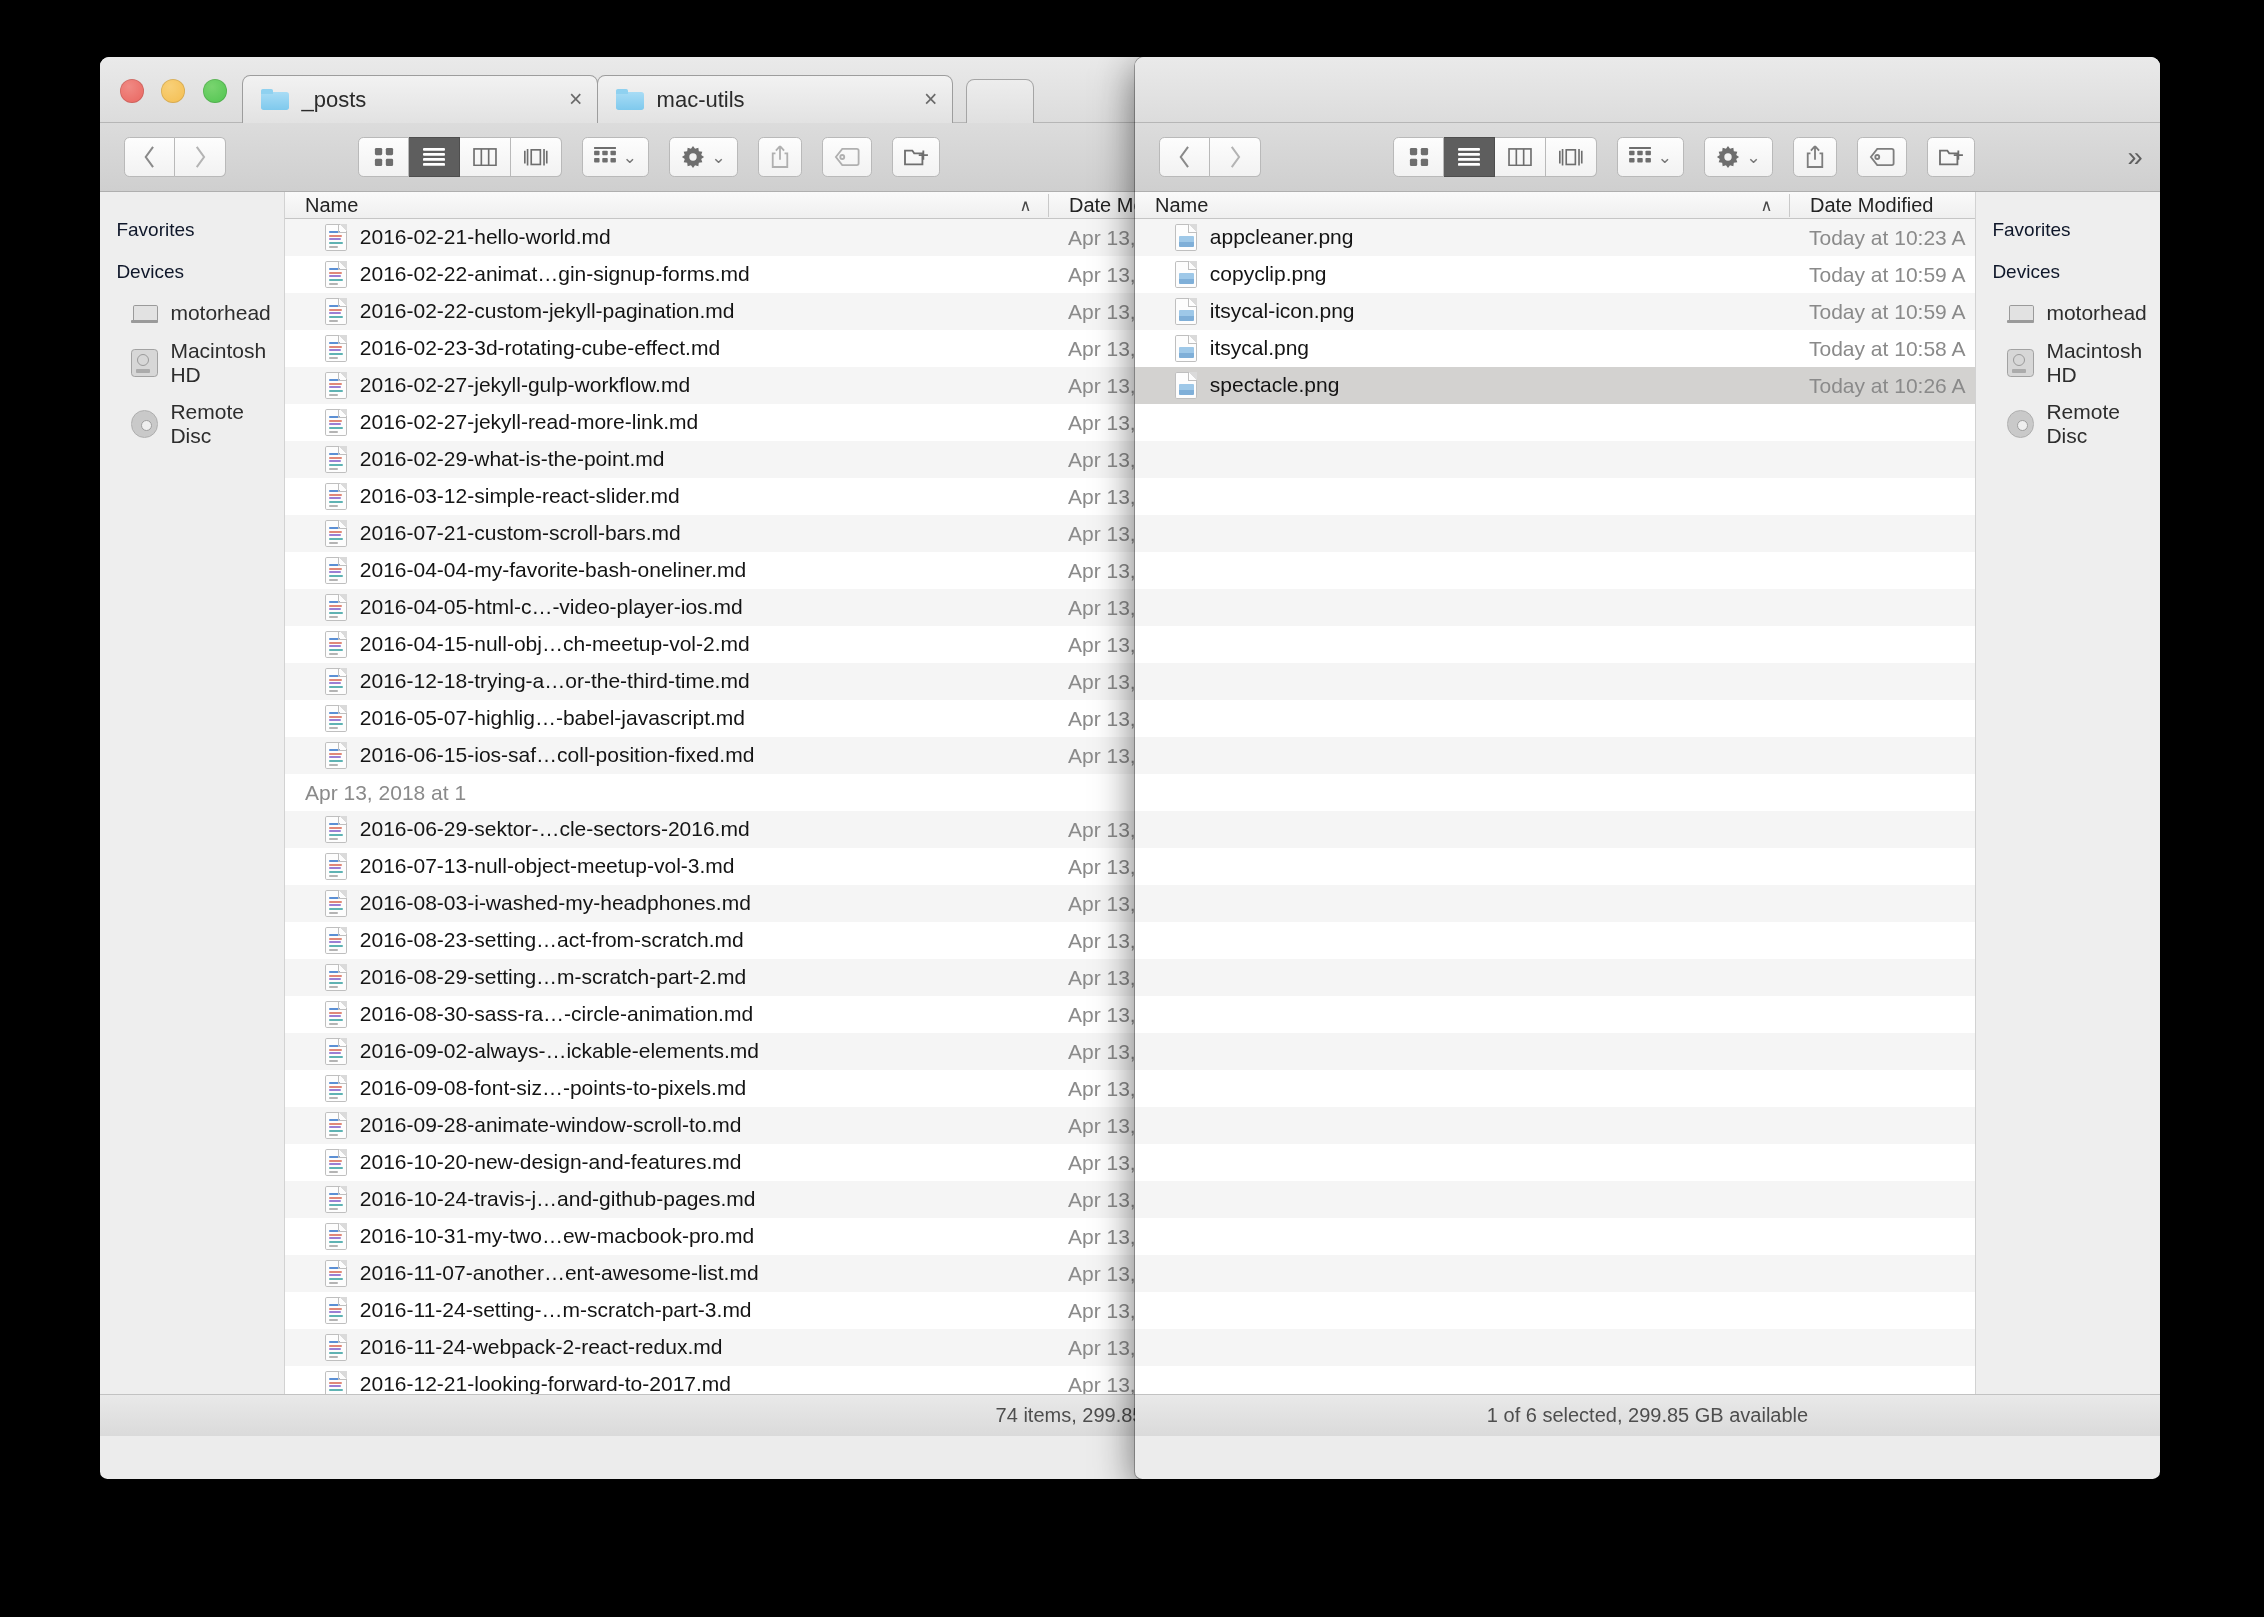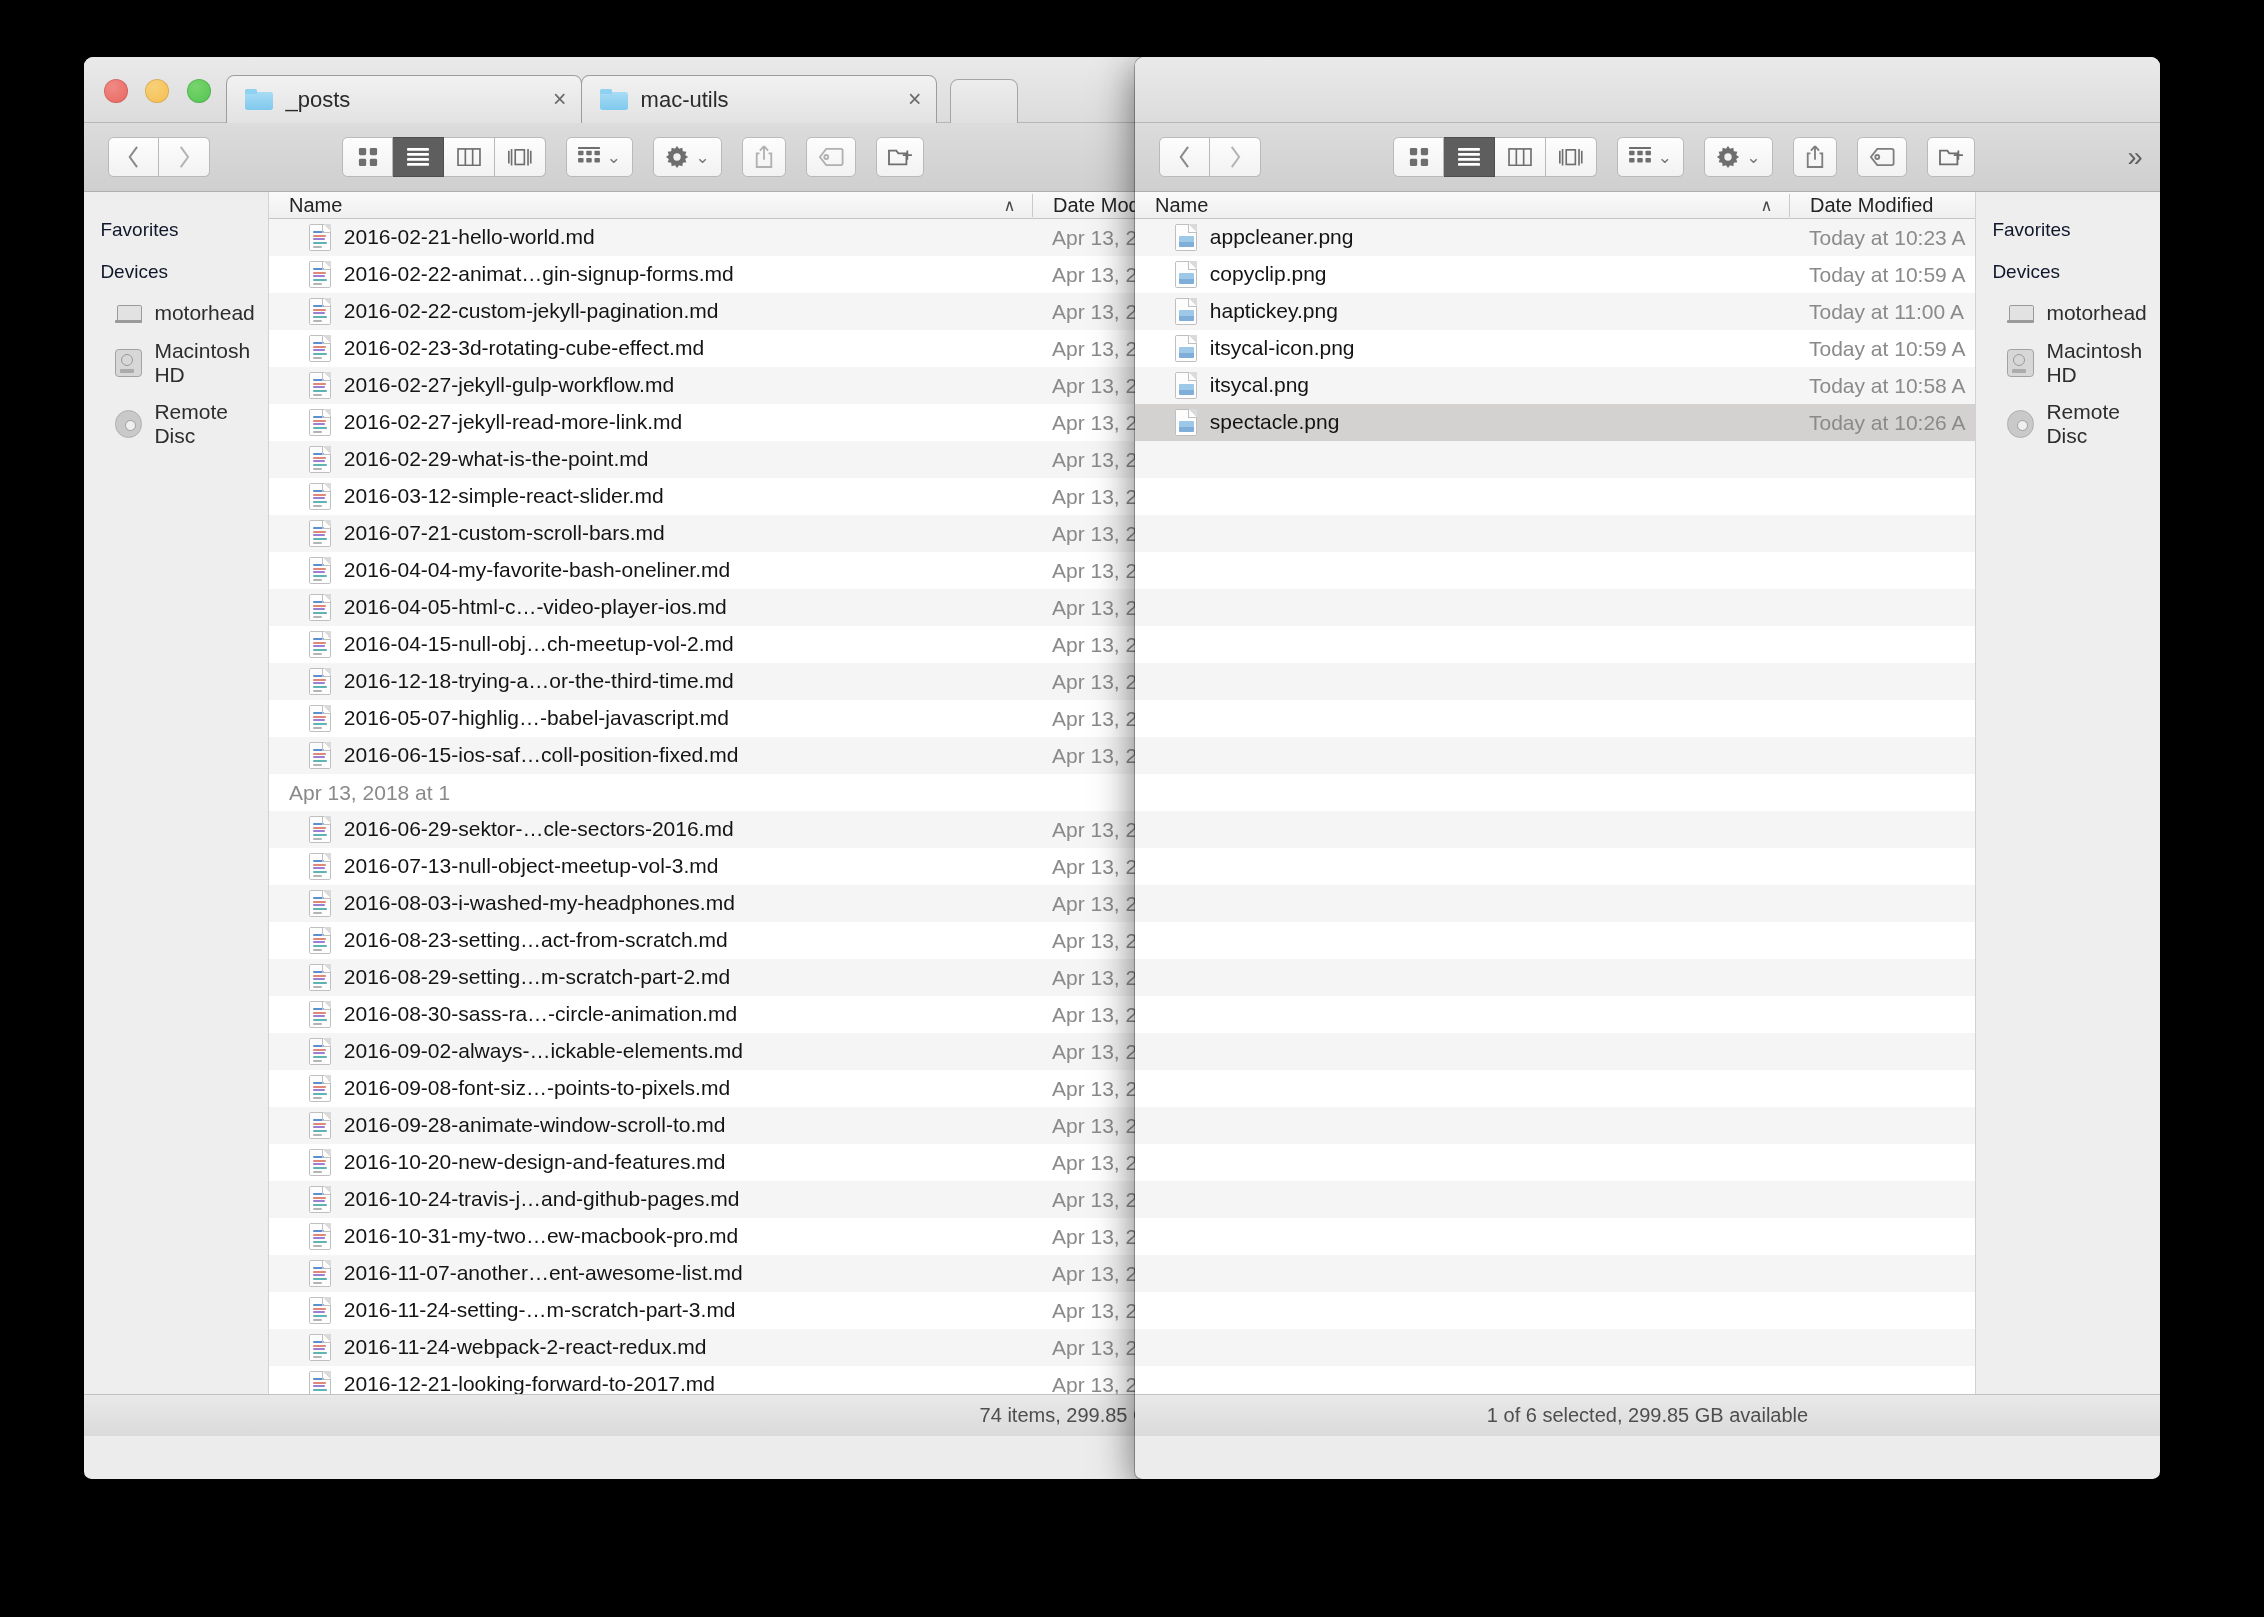--- a/index.html
+++ b/index.html
@@ -138,21 +138,21 @@
     border-radius: 0.9px;
   }
   .statusbar {
     height: 42px; flex: none; display: flex; align-items: center; justify-content: center;
     background: linear-gradient(to bottom,#E9E9E9,#DADADA);
     border-top: 0.9px solid #C2C2C2;
     font-size: 20px; color: #4E4E4E;
   }
 
   
-  #win-left  { left: 84px; top: 57px; width: 2058px; height: 1422px; }
+  #win-left  { left: 100px; top: 57px; width: 2058px; height: 1422px; }
   #win-right { left: 1135px; top: 57px; width: 1025px; height: 1422px; }
   #win-left .wbody  { height: 1202px; }
   #win-right .wbody { height: 1202px; }
   .clipbox { overflow: hidden; display: flex; flex-direction: column; flex: 1; min-width: 0; }
 </style>
 </head>
 <body>
 
 <div class="desktop">
 
@@ -835,27 +835,20 @@
               <div class="row">
                 <div class="r-name">
                   <span class="fico img"></span>
                   <span>copyclip.png</span>
                 </div>
                 <div class="r-date">Today at 10:59 A</div>
               </div>
               <div class="row">
                 <div class="r-name">
                   <span class="fico img"></span>
-                  <span>haptickey.png</span>
-                </div>
-                <div class="r-date">Today at 11:00 A</div>
-              </div>
-              <div class="row">
-                <div class="r-name">
-                  <span class="fico img"></span>
                   <span>itsycal-icon.png</span>
                 </div>
                 <div class="r-date">Today at 10:59 A</div>
               </div>
               <div class="row">
                 <div class="r-name">
                   <span class="fico img"></span>
                   <span>itsycal.png</span>
                 </div>
                 <div class="r-date">Today at 10:58 A</div>

